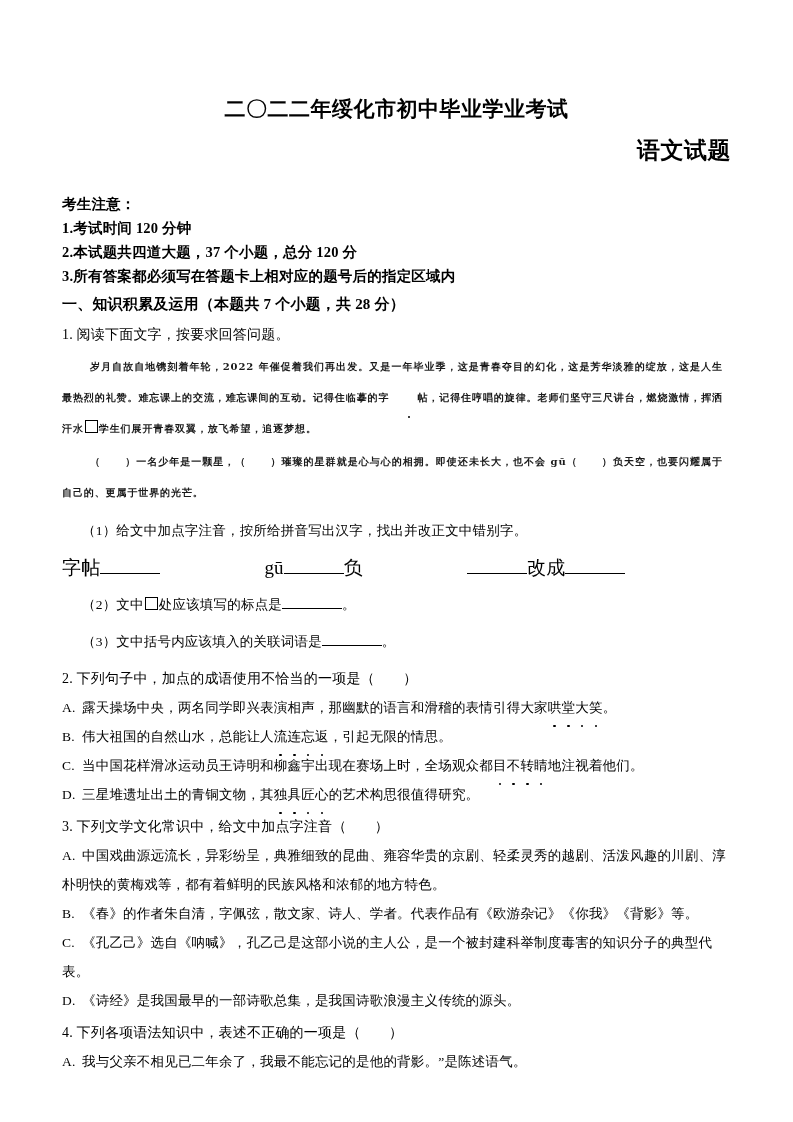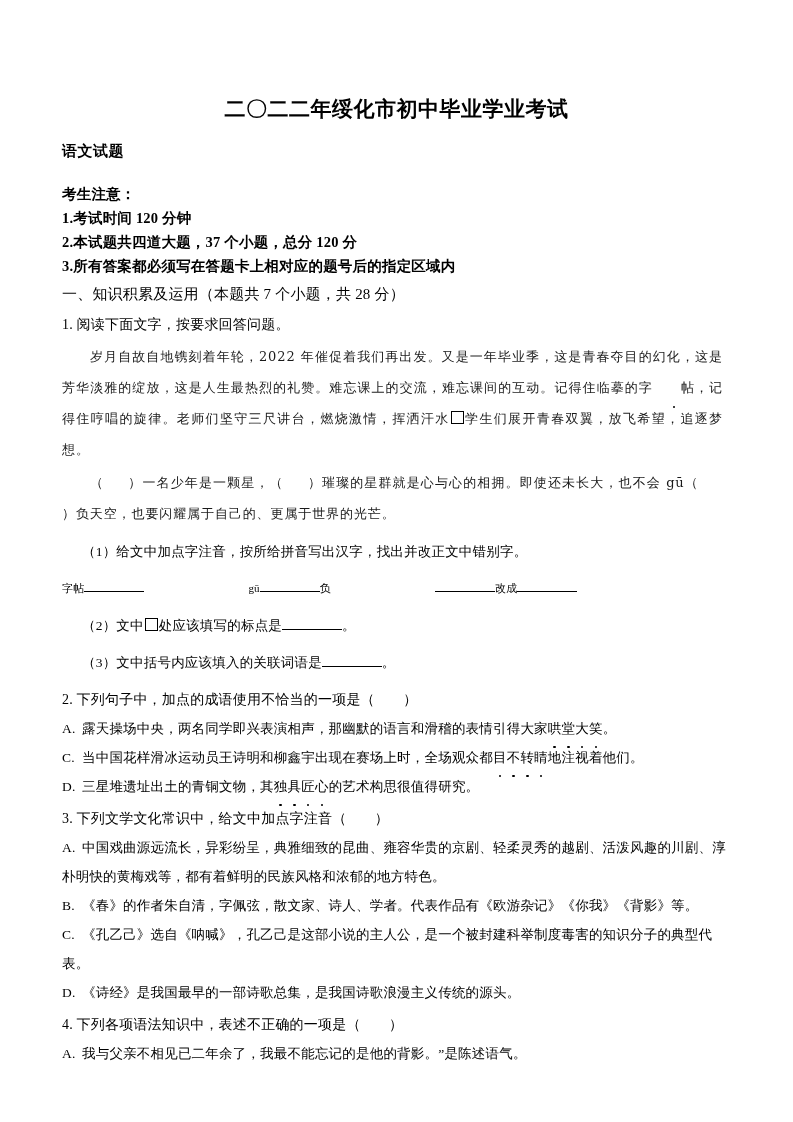--- a/index.html
+++ b/index.html
@@ -29,45 +29,45 @@
   .doc-title {
     text-align: center;
     font-size: 21px;
     font-weight: bold;
     letter-spacing: 0.5px;
     margin: 0;
     padding-top: 66px;
     line-height: 30px;
   }
   .doc-subtitle {
-    text-align: left;
-    font-size: 15px;
+    text-align: right;
+    font-size: 23px;
     font-weight: bold;
     letter-spacing: 0.5px;
     margin: 0;
     padding-top: 14px;
     line-height: 26px;
   }
 
   
   .notice {
-    margin-top: 18px;
+    margin-top: 28px;
   }
   .notice-line {
     font-size: 14.5px;
     font-weight: bold;
     line-height: 24px;
     margin: 0;
     letter-spacing: 0.2px;
   }
 
   
   .section-heading {
     font-size: 15px;
-    font-weight: normal;
+    font-weight: bold;
     line-height: 26px;
     margin: 3px 0 0 0;
     letter-spacing: 0.2px;
   }
 
   
   .q-stem {
     font-size: 14px;
     line-height: 29px;
     margin: 3px 0 0 0;
@@ -88,27 +88,28 @@
     font-size: 13.5px;
     line-height: 29px;
     margin: 8px;
     padding-left: 12px;
     letter-spacing: 0.2px;
   }
 
   
   .passage {
     font-family: "DejaVu Serif", "Liberation Serif", serif;
-    font-size: 13px;
+    font-size: 10px;
     line-height: 31px;
     margin: 2px 8px 0 0;
     text-indent: 28px;
     letter-spacing: 0.9px;
     text-align: justify;
     color: #1a1a1a;
+    font-weight: bold;
   }
   .passage.cont {
     text-indent: 28px;
   }
 
   
   .dot {
     position: relative;
     display: inline-block;
   }
@@ -126,21 +127,21 @@
 
   
   .blank {
     display: inline-block;
     border-bottom: 1px solid #000;
     vertical-align: baseline;
   }
   .blank.b-sm { width: 60px; }
 
   .answer-row {
-    font-size: 11px;
+    font-size: 19px;
     line-height: 29px;
     margin: 0;
     letter-spacing: 0.2px;
     white-space: pre;
   }
 
   .gap-lg { display: inline-block; width: 104px; }
   .brk { display: inline-block; width: 24px; }
 
   .boxchar {
@@ -180,20 +181,21 @@
   <p class="answer-row"><span>字帖</span><span class="blank b-sm"></span><span class="gap-lg"></span><span>gū</span><span class="blank b-sm"></span><span>负</span><span class="gap-lg"></span><span class="blank b-sm"></span><span>改成</span><span class="blank b-sm"></span></p>
 
   <p class="q-sub"><span>（2）文中</span><span class="boxchar"></span><span>处应该填写的标点是</span><span class="blank b-sm"></span><span>。</span></p>
 
   <p class="q-sub"><span>（3）文中括号内应该填入的关联词语是</span><span class="blank b-sm"></span><span>。</span></p>
 
   <p class="q-stem"><span>2.</span>&nbsp;<span>下列句子中，加点的成语使用不恰当的一项是（　　）</span></p>
 
   <p class="q-option"><span class="opt-letter">A.</span><span>露天操场中央，两名同学即兴表演相声，那幽默的语言和滑稽的表情引得大家</span><span class="dotwrap"><span class="dot">哄</span><span class="dot">堂</span><span class="dot">大</span><span class="dot">笑</span></span><span>。</span></p>
 
+  <p class="q-option"><span class="opt-letter">B.</span><span>伟大祖国的自然山水，总能让人</span><span class="dotwrap"><span class="dot">流</span><span class="dot">连</span><span class="dot">忘</span><span class="dot">返</span></span><span>，引起无限的情思。</span></p>
 
   <p class="q-option"><span class="opt-letter">C.</span><span>当中国花样滑冰运动员王诗明和柳鑫宇出现在赛场上时，全场观众都</span><span class="dotwrap"><span class="dot">目</span><span class="dot">不</span><span class="dot">转</span><span class="dot">睛</span></span><span>地注视着他们。</span></p>
 
   <p class="q-option"><span class="opt-letter">D.</span><span>三星堆遗址出土的青铜文物，其</span><span class="dotwrap"><span class="dot">独</span><span class="dot">具</span><span class="dot">匠</span><span class="dot">心</span></span><span>的艺术构思很值得研究。</span></p>
 
   <p class="q-stem"><span>3.</span>&nbsp;<span>下列文学文化常识中，给文中加点字注音（　　）</span></p>
 
   <p class="q-option"><span class="opt-letter">A.</span><span>中国戏曲源远流长，异彩纷呈，典雅细致的昆曲、雍容华贵的京剧、轻柔灵秀的越剧、活泼风趣的川剧、淳朴明快的黄梅戏等，都有着鲜明的民族风格和浓郁的地方特色。</span></p>
   <p class="q-option"><span class="opt-letter">B.</span><span>《春》的作者朱自清，字佩弦，散文家、诗人、学者。代表作品有《欧游杂记》《你我》《背影》等。</span></p>
   <p class="q-option"><span class="opt-letter">C.</span><span>《孔乙己》选自《呐喊》，孔乙己是这部小说的主人公，是一个被封建科举制度毒害的知识分子的典型代表。</span></p>

